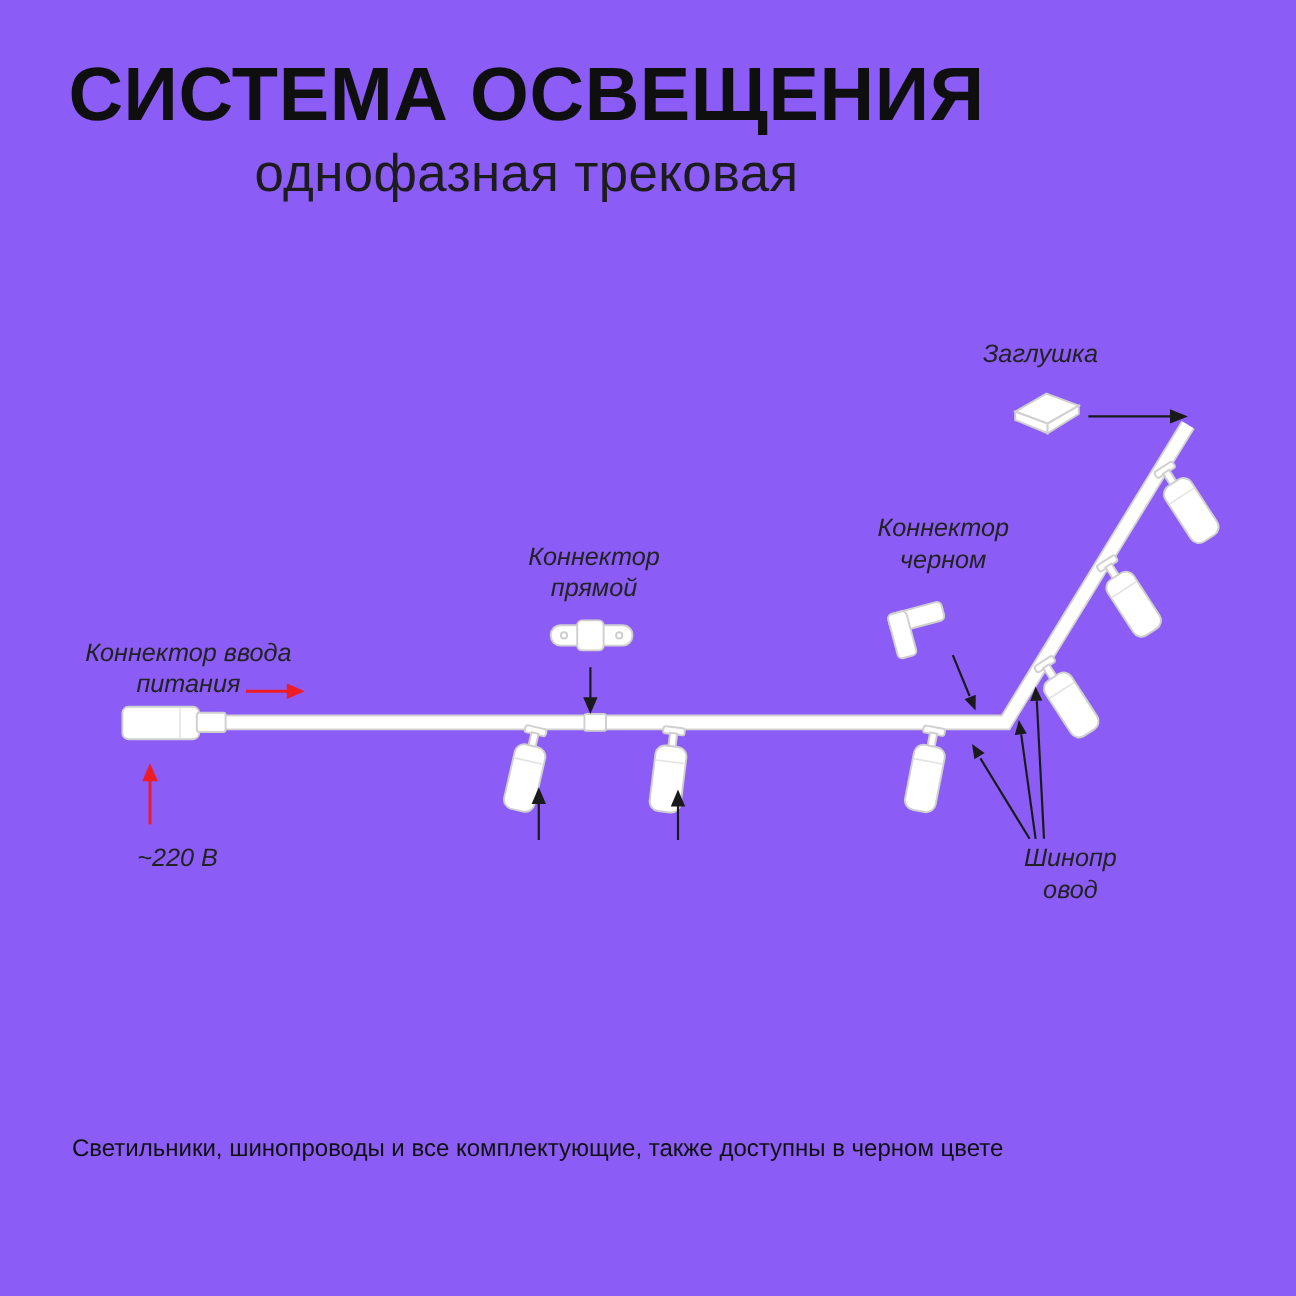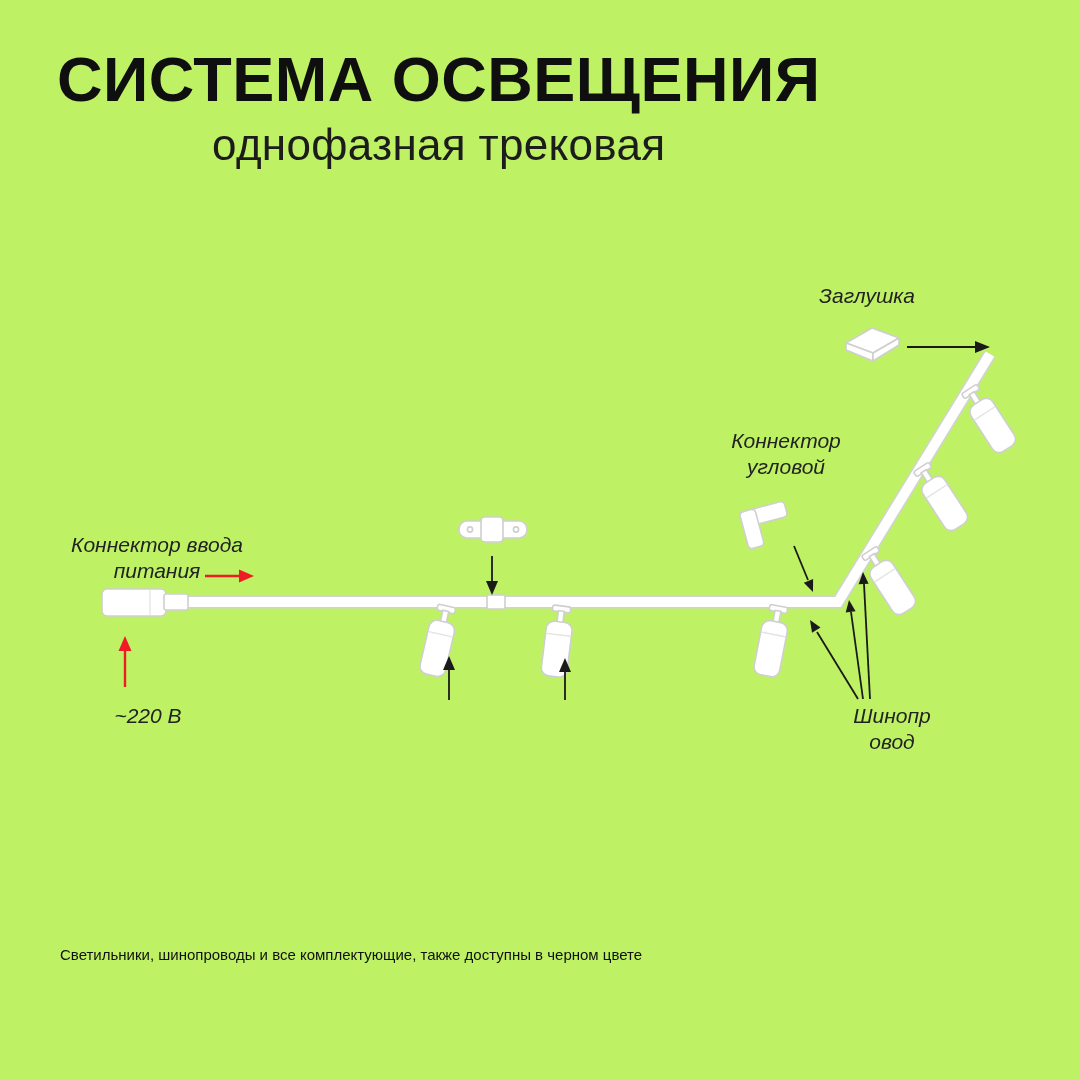--- a/index.html
+++ b/index.html
@@ -1,19 +1,19 @@
 <!DOCTYPE html>
 <html><head>
 <meta charset="utf-8">
 <style>
   html,body{margin:0;padding:0;background:#ffffff;}
   .canvas{
     position:relative;
     width:1080px;height:1080px;
-    background:#bef264;
+    background:#8b5cf6;
     overflow:hidden;
     font-family:"Liberation Sans", sans-serif;
     color:#141414;
   }
   .header{position:absolute;left:57px;top:46px;}
   .title{
     font-size:63px;font-weight:700;letter-spacing:0.5px;
     color:#0f0f0f;line-height:1.05;white-space:nowrap;
   }
   .subtitle{
@@ -29,21 +29,21 @@
   .ahead{fill:#1a1a1a;stroke:none;}
   .rarrow{stroke:#ee1c25;stroke-width:2.4px;}
   .rhead{fill:#ee1c25;stroke:none;}
   .lbl{
     position:absolute;font-size:21px;line-height:1.25;color:#222222;
     text-align:center;transform:translateX(-50%);font-style:italic;
   }
   .lbl-track{word-break:break-all;}
   .footer-note{
     position:absolute;left:60px;top:946px;
-    font-size:15px;color:#101010;text-align:center;white-space:nowrap;
+    font-size:20px;color:#101010;text-align:center;white-space:nowrap;
   }
 </style>
 </head>
 <body>
 
 <div class="canvas">
 
   <div class="header">
     <div class="title">СИСТЕМА ОСВЕЩЕНИЯ</div>
     <div class="subtitle">однофазная трековая</div>
@@ -135,22 +135,23 @@
       <path class="rhead" d="M254 576 L239 569.5 L239 582.5 Z"></path>
     </g>
     <g>
       <line class="rarrow" x1="125" y1="687" x2="125" y2="650"></line>
       <path class="rhead" d="M125 636 L118.5 651 L131.5 651 Z"></path>
     </g>
   </svg>
 
   <div class="lbl" style="left:867px;top:283px;">Заглушка</div>
 
-  <div class="lbl" style="left:786px;top:428px;width:130px;">Коннектор угловой</div>
+  <div class="lbl" style="left:786px;top:428px;width:130px;">Коннектор черном</div>
 
+  <div class="lbl" style="left:495px;top:452px;width:140px;">Коннектор прямой</div>
 
   <div class="lbl" style="left:157px;top:532px;width:200px;">Коннектор ввода питания</div>
 
   <div class="lbl" style="left:148px;top:703px;">~220 В</div>
 
 
   <div class="lbl lbl-track" style="left:881px;top:703px;width:86px;margin-left:11px;">Шинопровод</div>
 
   <div class="footer-note">Светильники, шинопроводы и все комплектующие, также доступны в черном цвете</div>
 

